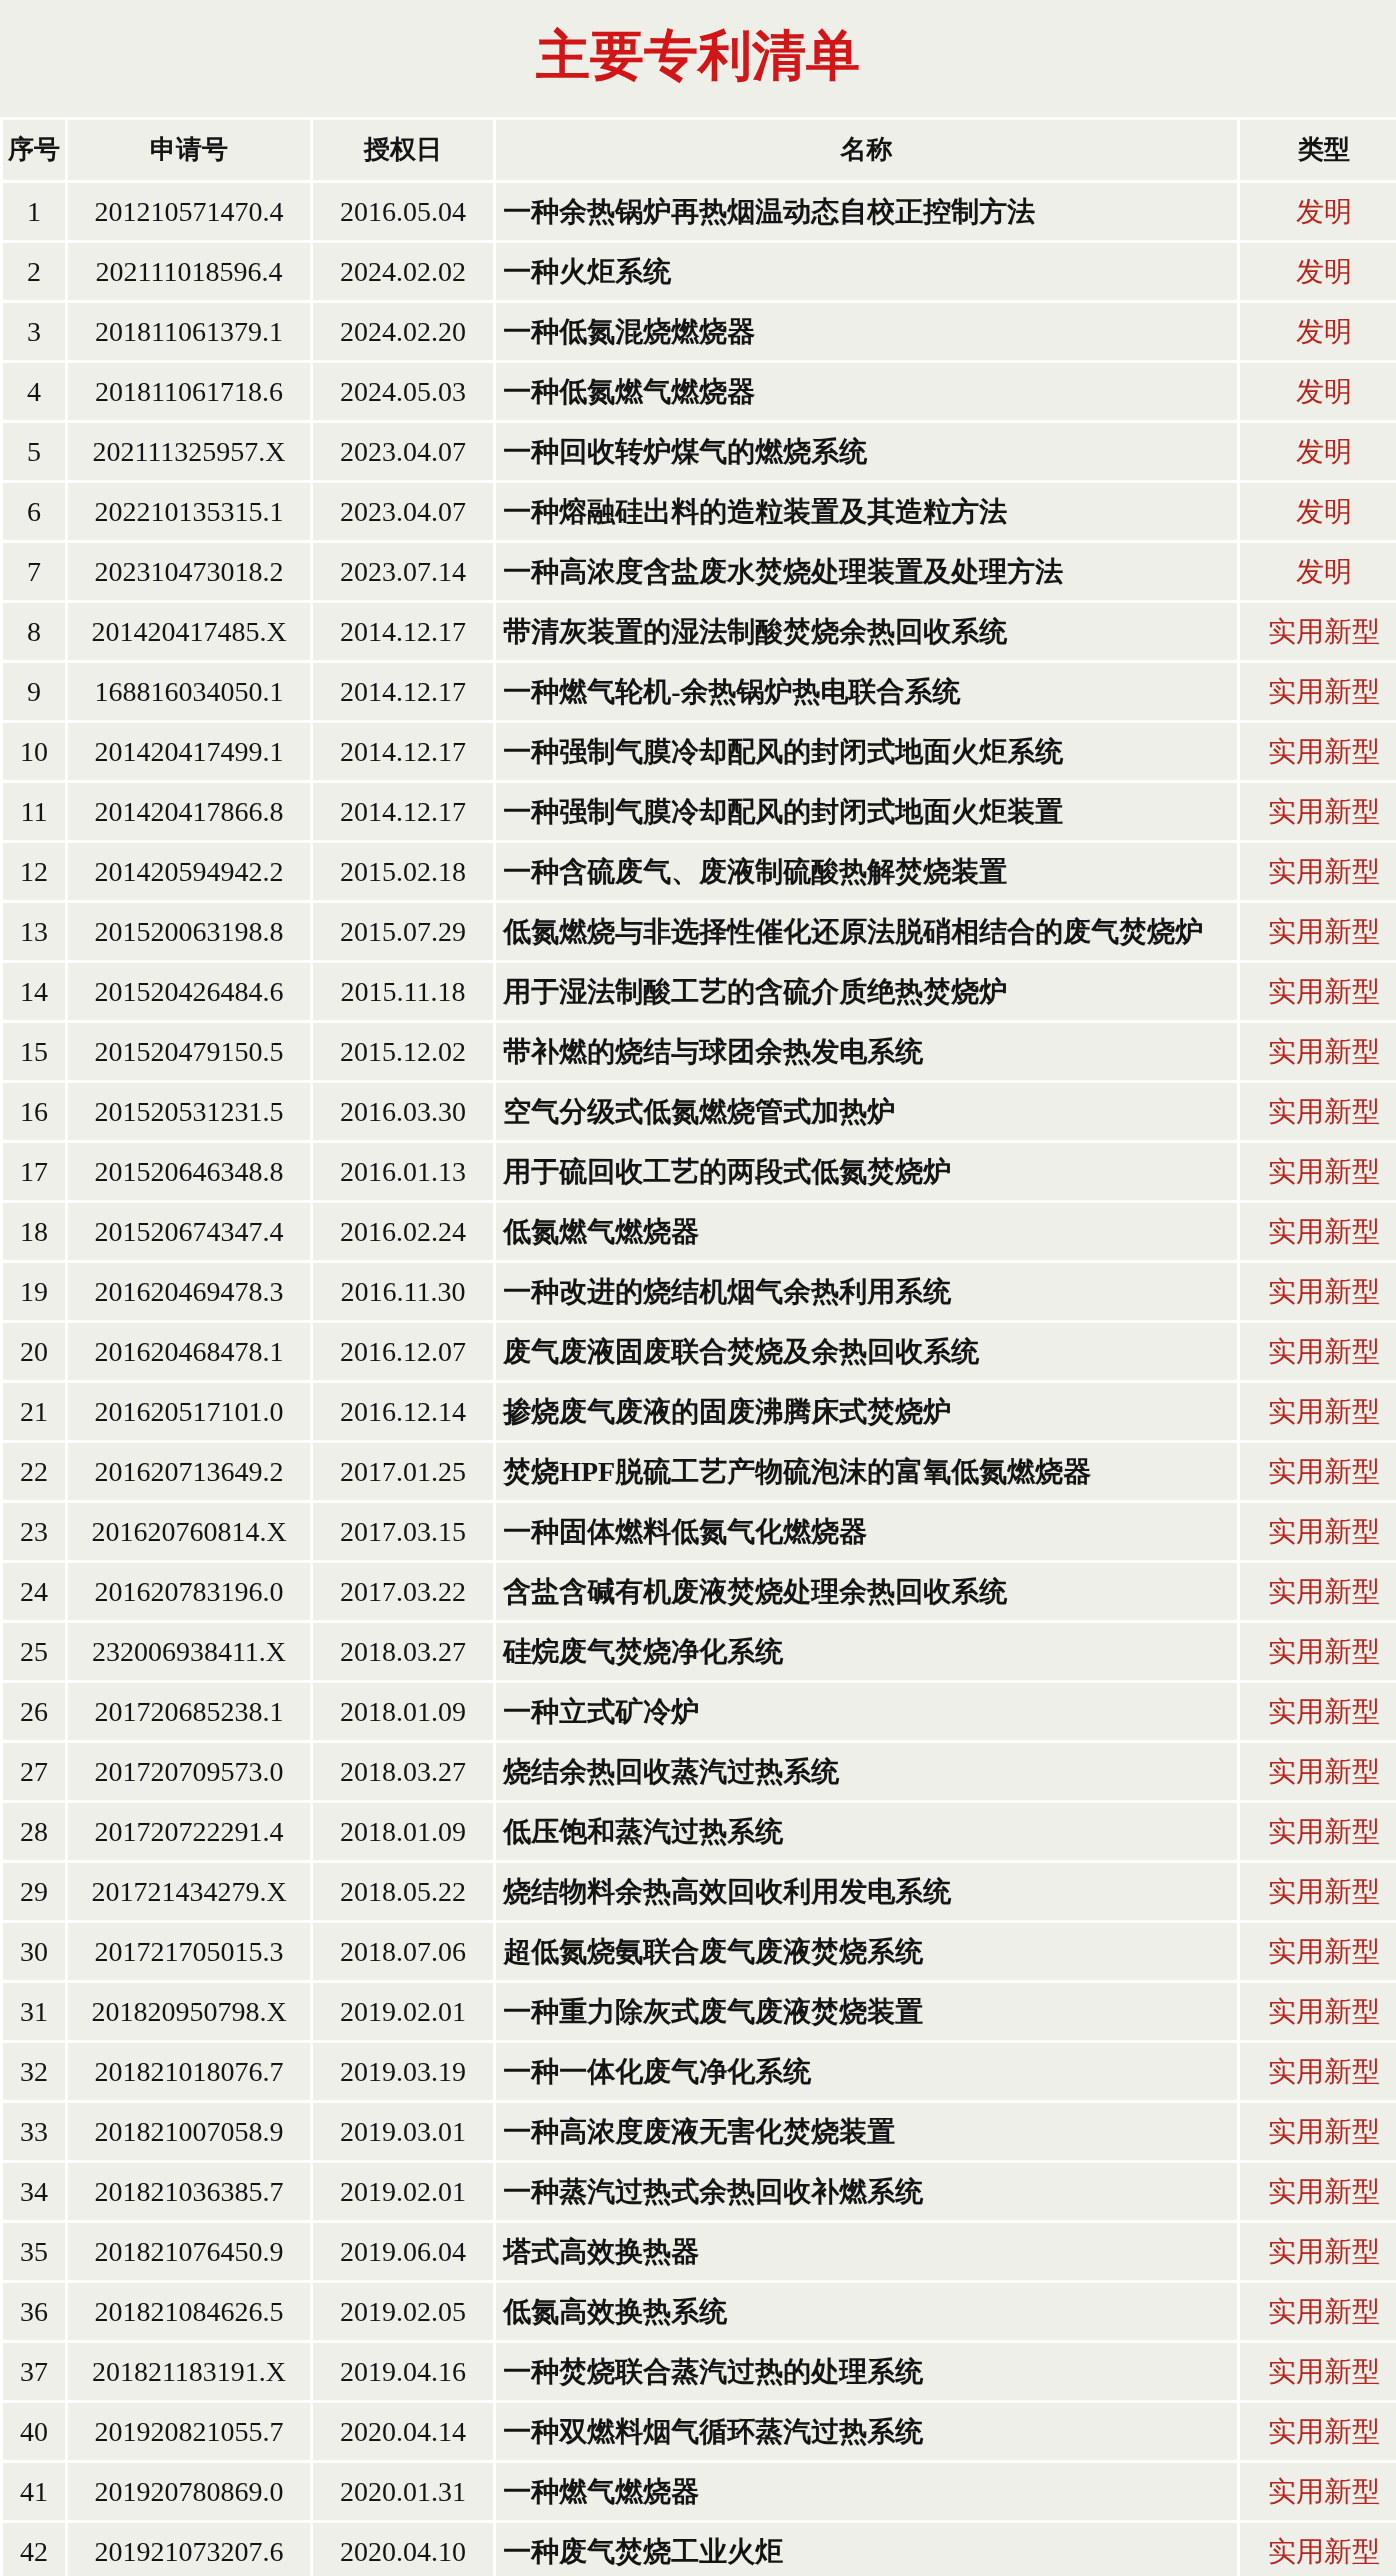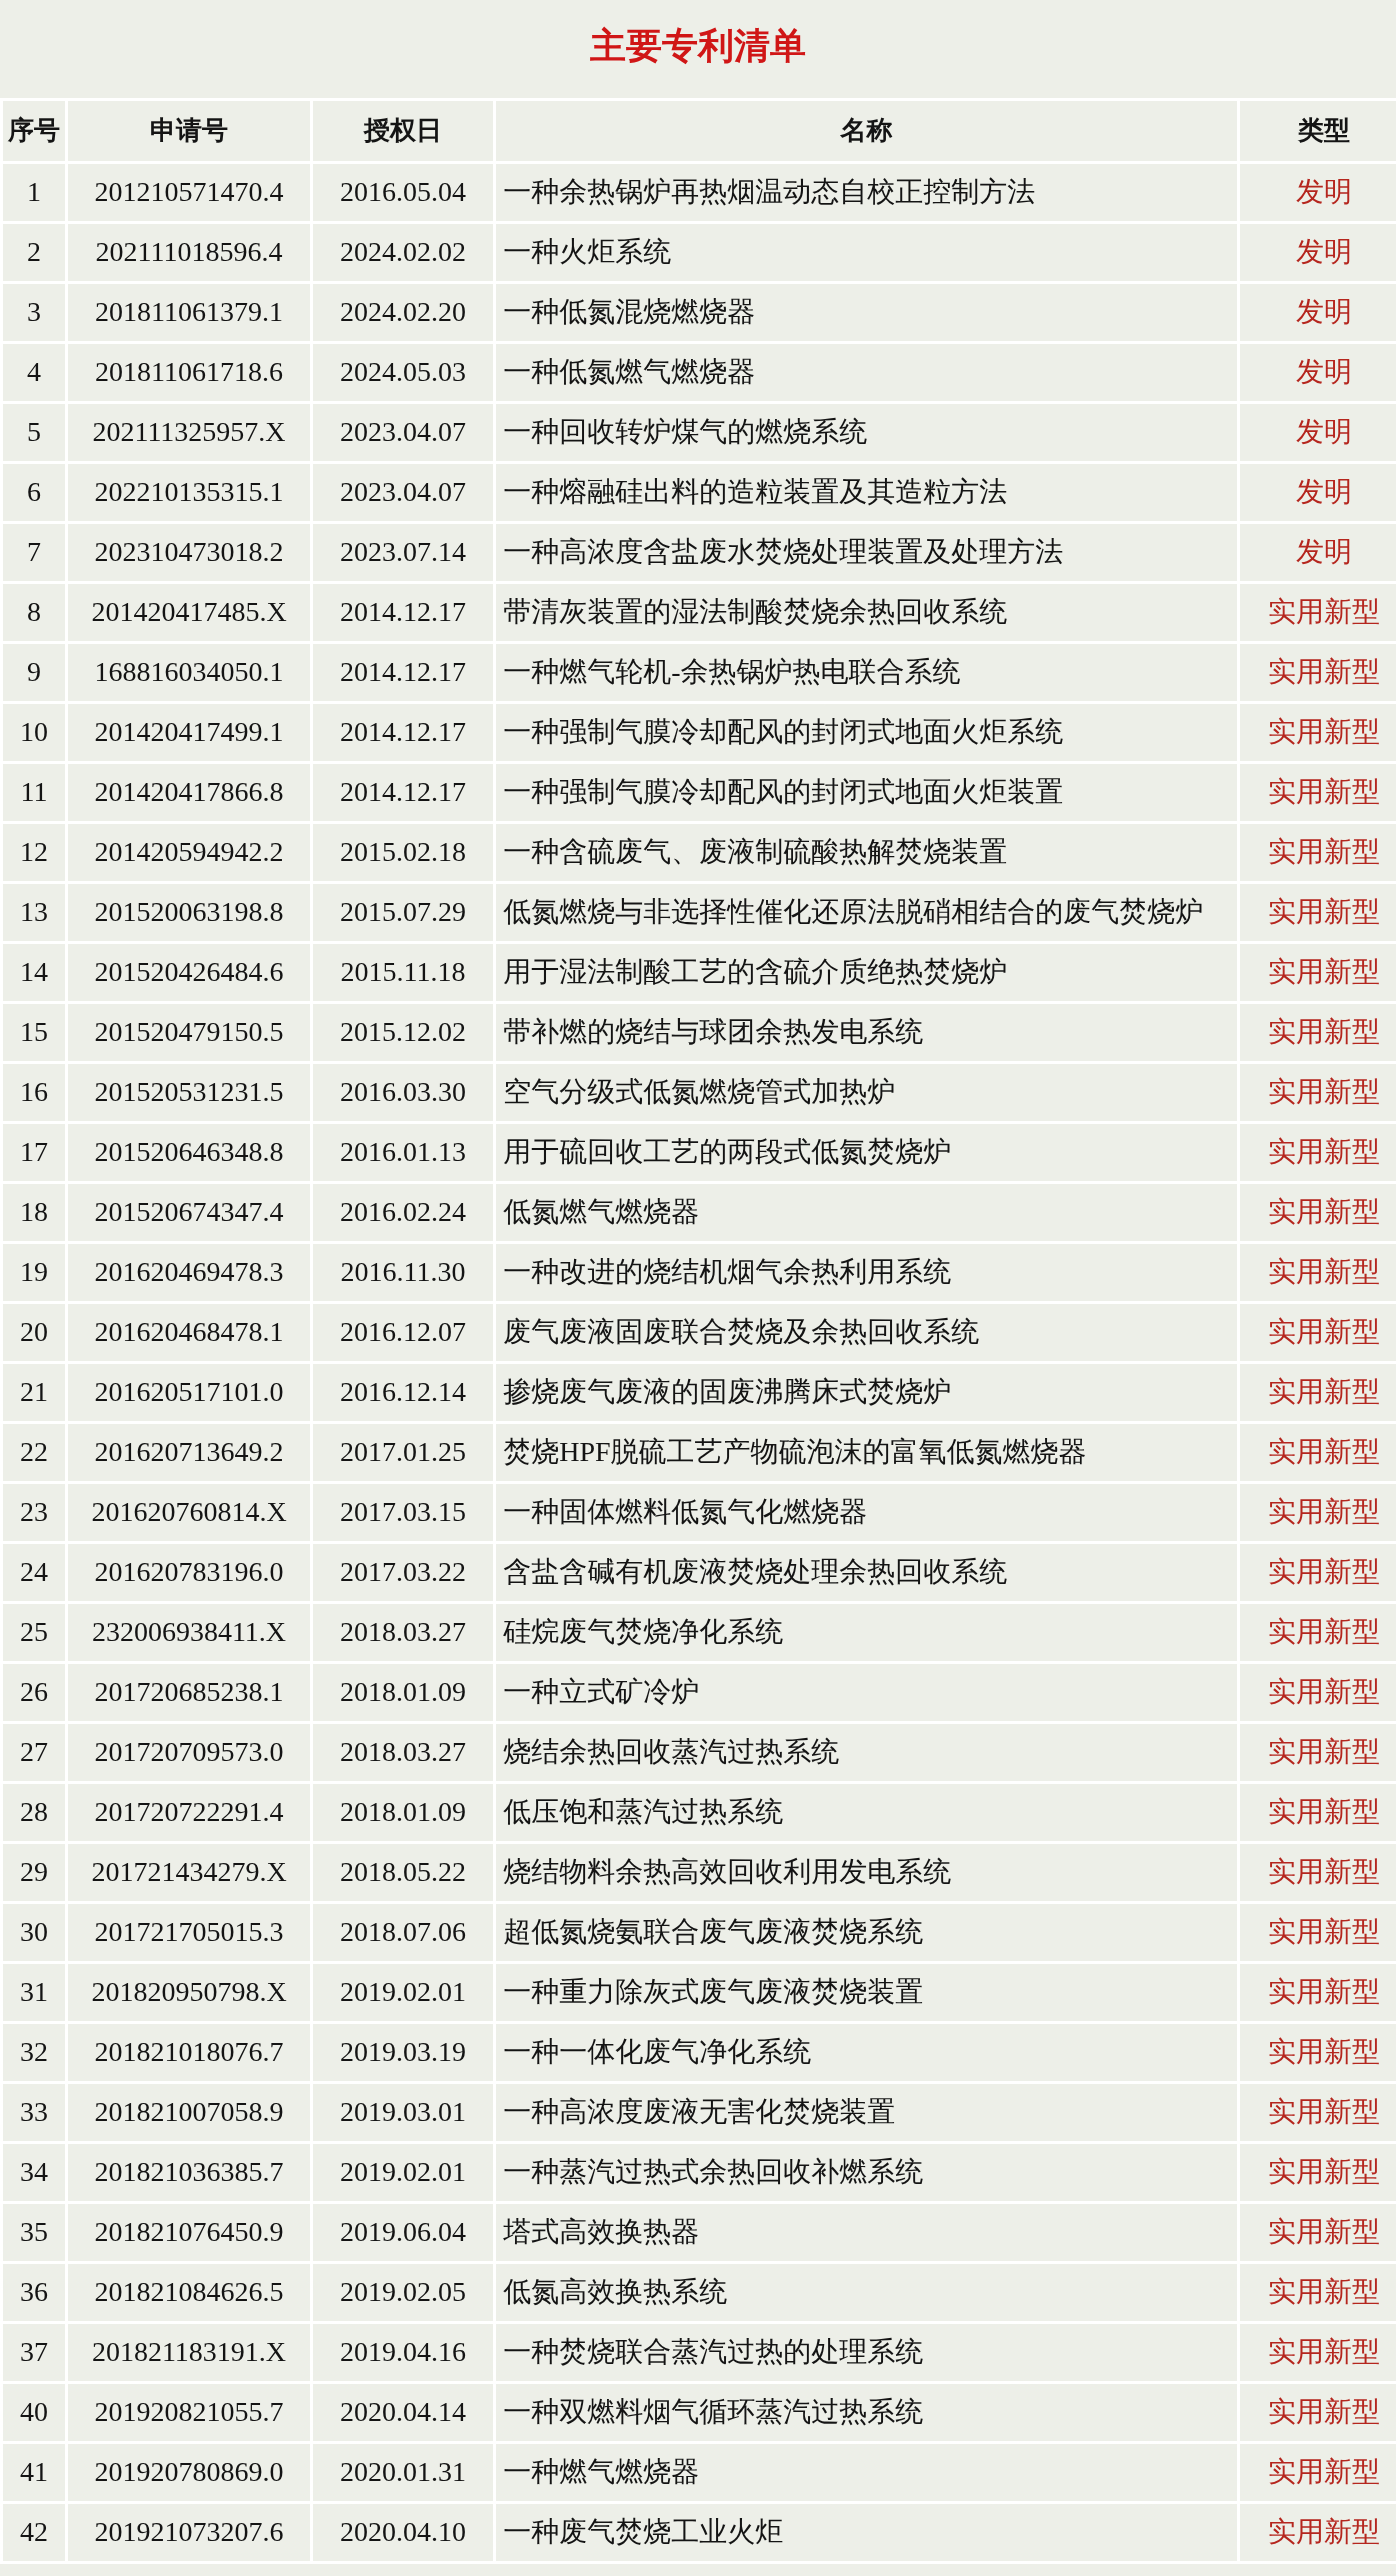--- a/index.html
+++ b/index.html
@@ -16,21 +16,21 @@
     font-family:"Liberation Serif","DejaVu Serif",serif;
     color:var(--text);
   }
   .page{width:1396px;}
   .title{
     margin:0;
     padding:26px 0 32px 0;
     text-align:center;
     font-family:"Liberation Sans","DejaVu Sans",sans-serif;
     font-weight:bold;
-    font-size:36px;
+    font-size:54px;
     line-height:1.1;
     color:var(--title-red);
   }
   table.patent-table{
     border-collapse:separate;
     border-spacing:3.6px;
     background:var(--grid);
     width:1396px;
     table-layout:fixed;
   }
@@ -48,21 +48,21 @@
   .patent-table th{
     font-family:"Liberation Sans","DejaVu Sans",sans-serif;
     font-weight:700;
     font-size:26px;
     color:var(--text);
     height:60px;
   }
   .col-0{width:62px;}
   .col-1{width:242px;}
   .col-2{width:180px;}
-  .col-3{width:741px;}
+  .col-3{width:741px;font-weight:bold;}
   .col-4{width:168px;}
   td.col-3{
     text-align:left;
     padding-left:7.2px;
   }
   td.col-4{
     color:var(--type-red);
   }
   td,th{white-space:nowrap;}
 </style>

